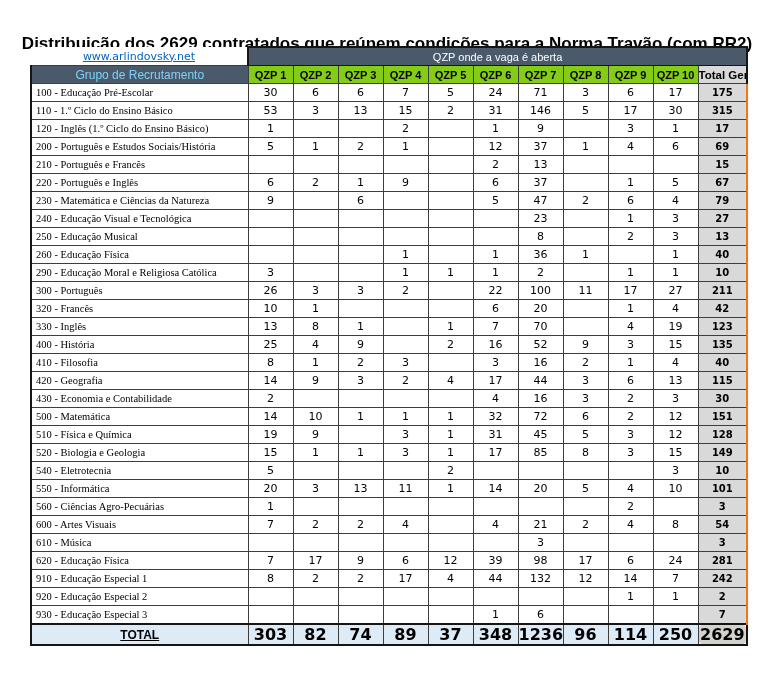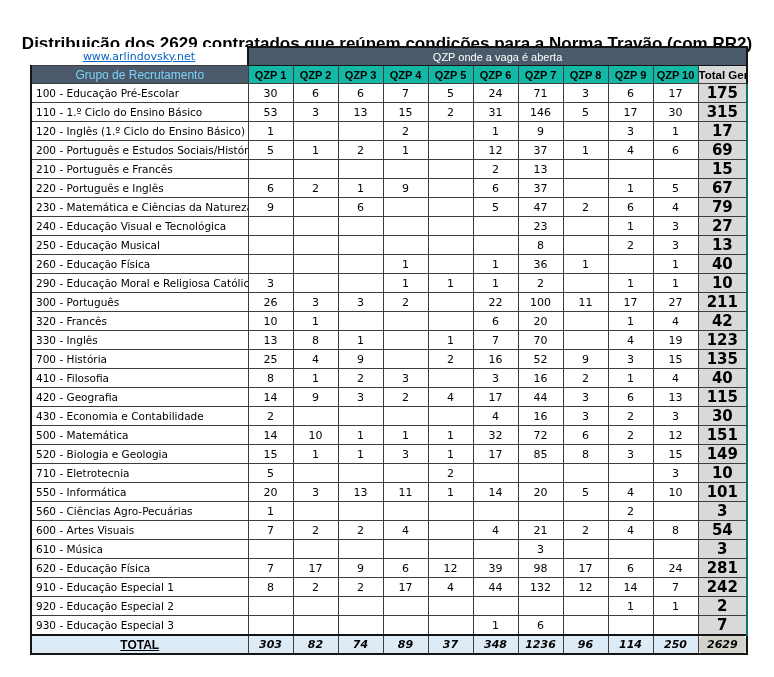--- a/index.html
+++ b/index.html
@@ -23,36 +23,37 @@
   .link-cell{border:none;background:#fff;}
   a.site-link{color:#0563C1;text-decoration:underline;font:11px "DejaVu Sans",sans-serif;cursor:pointer;}
   .band{
     background:#4A5A6A;color:#fff;font:11px "Liberation Sans",sans-serif;
     border:2px solid #151515;border-bottom-width:1px;
   }
   .group-hdr{
     background:#4A5A6A;color:#7dd3fc;font:12px "Liberation Sans",sans-serif;
     border-left:2px solid #151515;
   }
-  .qzp-hdr{background:#14b8a6;font:bold 11px "Liberation Sans",sans-serif;}
+  .qzp-hdr{background:#84cc16;font:bold 11px "Liberation Sans",sans-serif;}
   .total-hdr{
     background:#D9D9D9;font:bold 11.5px "Liberation Sans",sans-serif;
     border-right:2px solid #151515;
   }
   .lbl{
     text-align:left;padding-left:4px;font-size:10.5px;
     border-left:2px solid #151515;
+    font-family:Liberation Serif, serif;
   }
   .tot{
-    background:#D9D9D9;font-weight:bold;font-size:15px;
-    border-right:2px solid #0f766e;
+    background:#D9D9D9;font-weight:bold;font-size:10px;
+    border-right:2px solid #f97316;
   }
   tr.total-row td{
-    background:#DDEBF7;font-weight:bold;font-size:11px;
-    border-top:2px solid #151515;border-bottom:2px solid #151515;font-style:italic;
+    background:#DDEBF7;font-weight:bold;font-size:16px;
+    border-top:2px solid #151515;border-bottom:2px solid #151515;
   }
   tr.total-row td.total-lbl{
     border-left:2px solid #151515;
     font:bold 12px "Liberation Sans",sans-serif;
     text-decoration:underline;
   }
   tr.total-row td.grand{
     background:#D3D2CC;border-right:2px solid #151515;border-radius:7px;
   }
 </style>
@@ -285,21 +286,21 @@
         <td class="num"></td>
         <td class="num">1</td>
         <td class="num">7</td>
         <td class="num">70</td>
         <td class="num"></td>
         <td class="num">4</td>
         <td class="num">19</td>
         <td class="tot">123</td>
       </tr>
       <tr>
-        <td class="lbl">700 - História</td>
+        <td class="lbl">400 - História</td>
         <td class="num">25</td>
         <td class="num">4</td>
         <td class="num">9</td>
         <td class="num"></td>
         <td class="num">2</td>
         <td class="num">16</td>
         <td class="num">52</td>
         <td class="num">9</td>
         <td class="num">3</td>
         <td class="num">15</td>
@@ -355,35 +356,49 @@
         <td class="num">1</td>
         <td class="num">1</td>
         <td class="num">32</td>
         <td class="num">72</td>
         <td class="num">6</td>
         <td class="num">2</td>
         <td class="num">12</td>
         <td class="tot">151</td>
       </tr>
       <tr>
+        <td class="lbl">510 - Física e Química</td>
+        <td class="num">19</td>
+        <td class="num">9</td>
+        <td class="num"></td>
+        <td class="num">3</td>
+        <td class="num">1</td>
+        <td class="num">31</td>
+        <td class="num">45</td>
+        <td class="num">5</td>
+        <td class="num">3</td>
+        <td class="num">12</td>
+        <td class="tot">128</td>
+      </tr>
+      <tr>
         <td class="lbl">520 - Biologia e Geologia</td>
         <td class="num">15</td>
         <td class="num">1</td>
         <td class="num">1</td>
         <td class="num">3</td>
         <td class="num">1</td>
         <td class="num">17</td>
         <td class="num">85</td>
         <td class="num">8</td>
         <td class="num">3</td>
         <td class="num">15</td>
         <td class="tot">149</td>
       </tr>
       <tr>
-        <td class="lbl">710 - Eletrotecnia</td>
+        <td class="lbl">540 - Eletrotecnia</td>
         <td class="num">5</td>
         <td class="num"></td>
         <td class="num"></td>
         <td class="num"></td>
         <td class="num">2</td>
         <td class="num"></td>
         <td class="num"></td>
         <td class="num"></td>
         <td class="num"></td>
         <td class="num">3</td>

